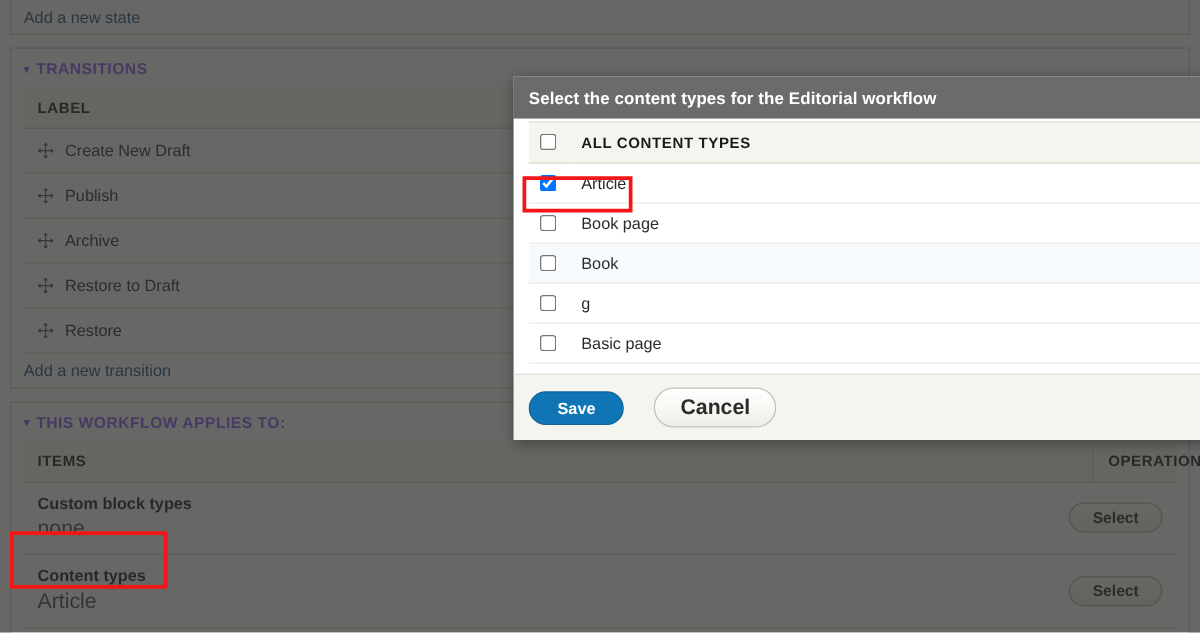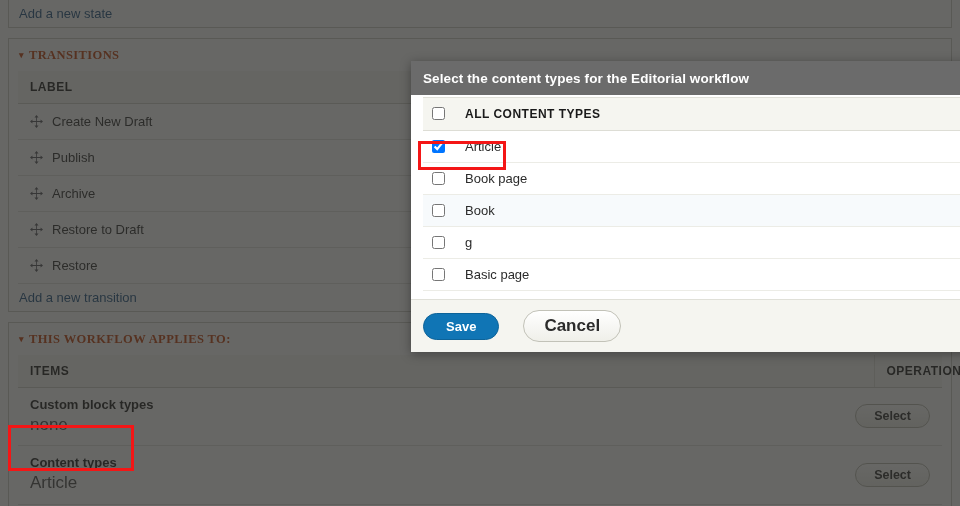--- a/index.html
+++ b/index.html
@@ -34,25 +34,24 @@
     color: #1f5180;
     text-decoration: none;
     font-size: 13px;
     display: inline-block;
     padding: 6px 10px;
   }
 
   .section-title {
     font-size: 12.5px;
     font-weight: bold;
-    color: #c2410c;
+    color: #8b5cf6;
     letter-spacing: .4px;
     padding: 9px 10px 8px 10px;
     text-transform: uppercase;
-    font-family: Liberation Serif, serif;
   }
   .section-title .caret {
     font-size: 9px;
     margin-right: 5px;
     display: inline-block;
     vertical-align: 1px;
   }
 
   table.wf-table {
     width: calc(100% - 18px);

